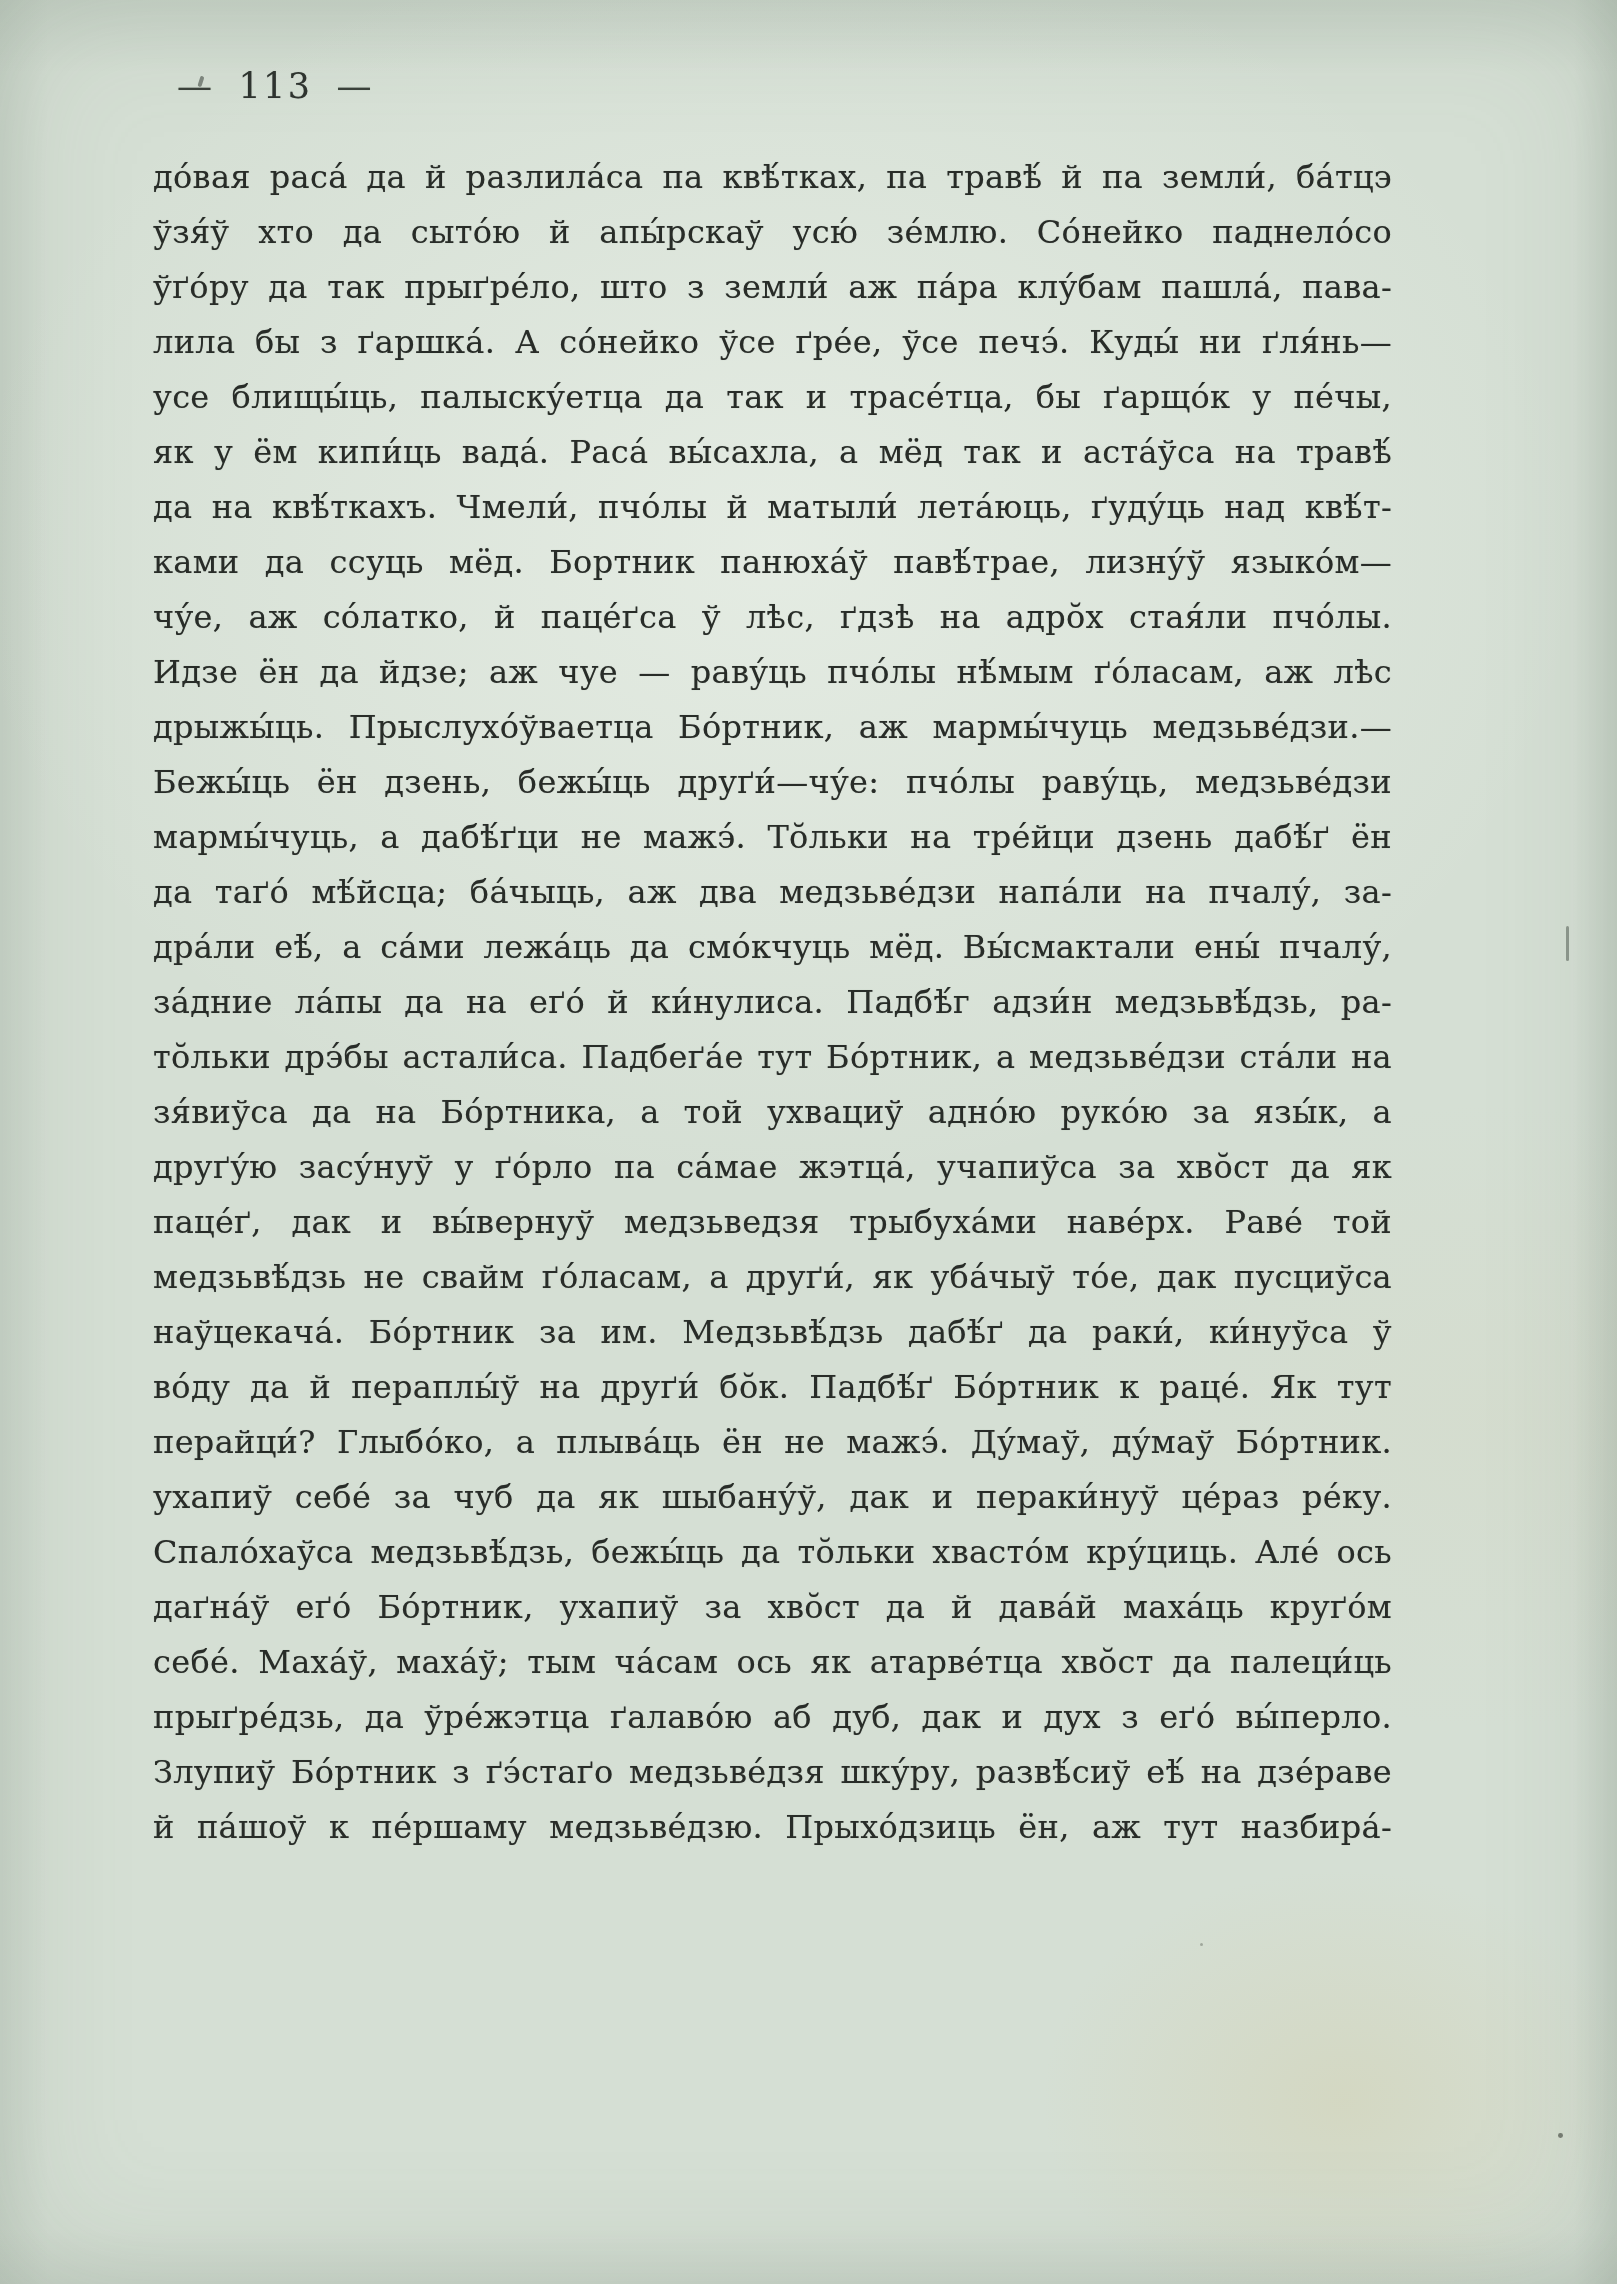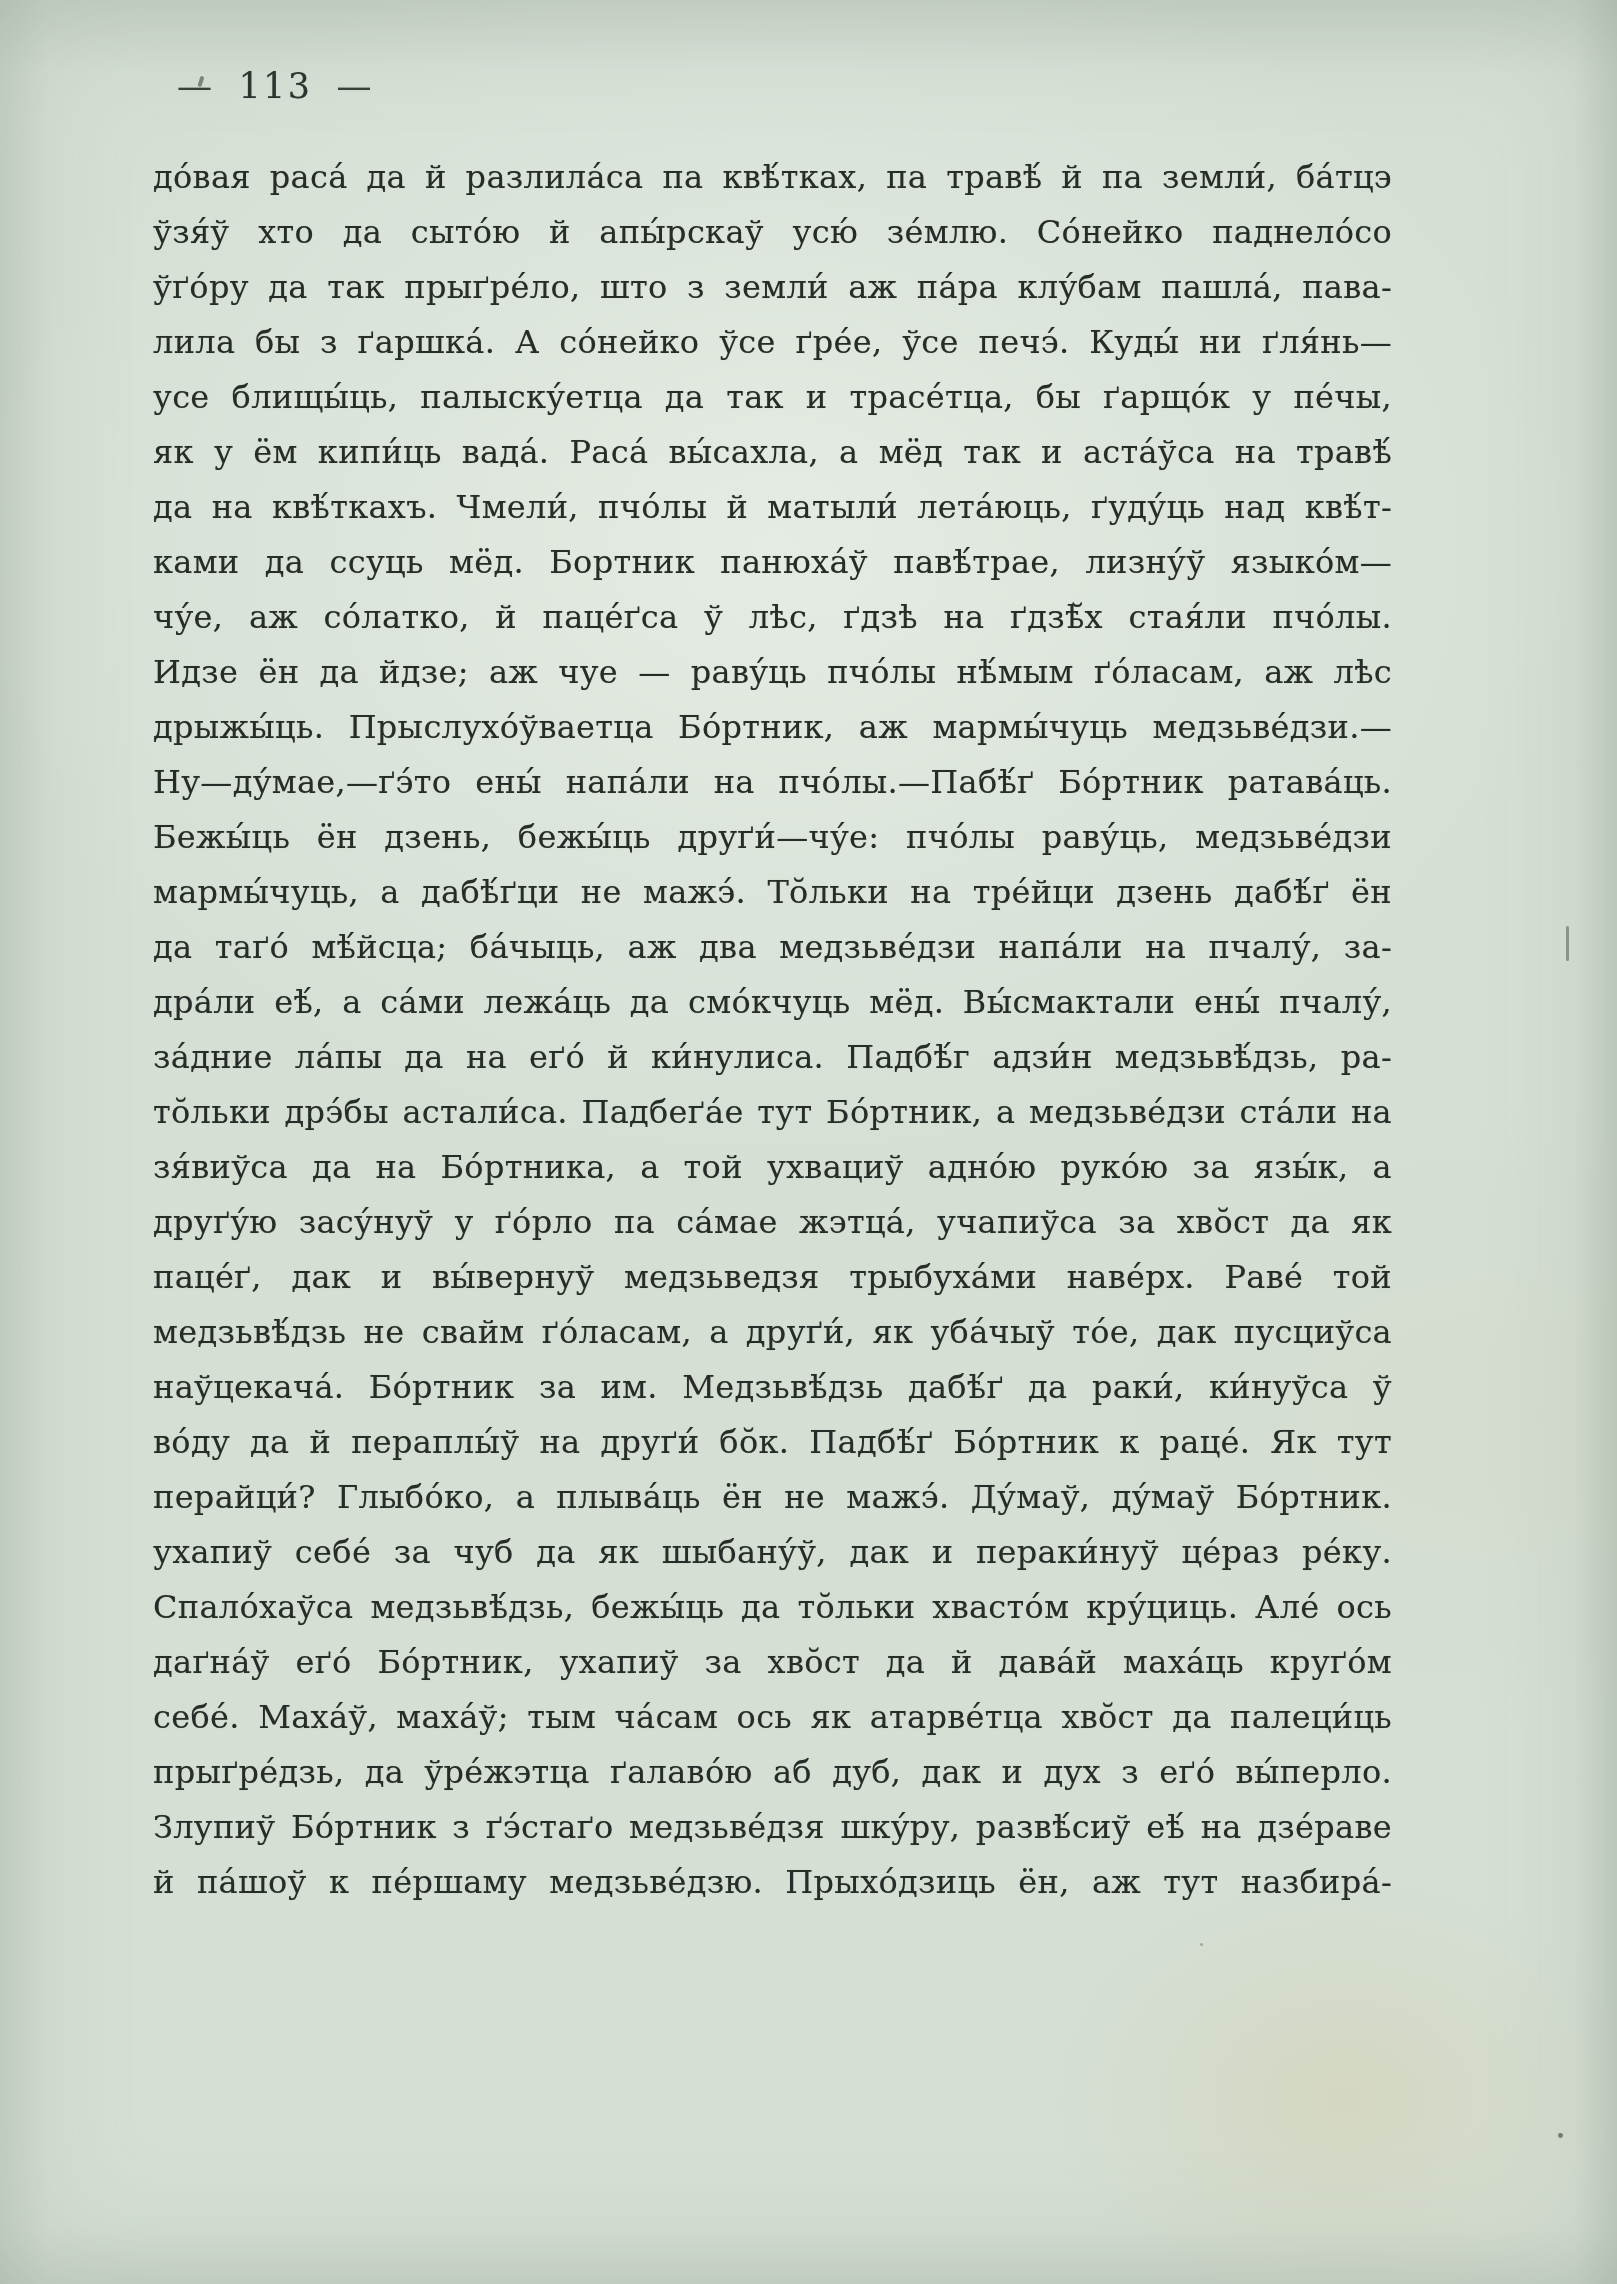--- a/index.html
+++ b/index.html
@@ -87,24 +87,23 @@
 
   <div class="text-block">
       <div class="line">до́вая раса́ да й разлила́са па квѣ́тках, па травѣ́ й па земли́, ба́тцэ</div>
       <div class="line">ўзя́ў хто да сыто́ю й апы́рскаў усю́ зе́млю. Со́нейко паднело́со</div>
       <div class="line">ўґо́ру да так прыґре́ло, што з земли́ аж па́ра клу́бам пашла́, пава-</div>
       <div class="line">лила бы з ґаршка́. А со́нейко ўсе ґре́е, ўсе печэ́. Куды́ ни ґля́нь—</div>
       <div class="line">усе блищы́ць, палыску́етца да так и трасе́тца, бы ґарщо́к у пе́чы,</div>
       <div class="line">як у ём кипи́ць вада́. Раса́ вы́сахла, а мёд так и аста́ўса на травѣ́</div>
       <div class="line">да на квѣ́ткахъ. Чмели́, пчо́лы й матыли́ лета́юць, ґуду́ць над квѣ́т-</div>
       <div class="line">ками да ссуць мёд. Бортник панюха́ў павѣ́трае, лизну́ў языко́м—</div>
-      <div class="line">чу́е, аж со́латко, й паце́ґса ў лѣс, ґдзѣ на ґдзѣ̆х стая́ли пчо́лы.</div>
+      <div class="line">чу́е, аж со́латко, й паце́ґса ў лѣс, ґдзѣ на адро̆х стая́ли пчо́лы.</div>
       <div class="line">Идзе ён да йдзе; аж чуе — раву́ць пчо́лы нѣ́мым ґо́ласам, аж лѣс</div>
       <div class="line">дрыжы́ць. Прыслухо́ўваетца Бо́ртник, аж мармы́чуць медзьве́дзи.—</div>
-      <div class="line">Ну—ду́мае,—ґэ́то ены́ напа́ли на пчо́лы.—Пабѣ́ґ Бо́ртник ратава́ць.</div>
       <div class="line">Бежы́ць ён дзень, бежы́ць друґи́—чу́е: пчо́лы раву́ць, медзьве́дзи</div>
       <div class="line">мармы́чуць, а дабѣ́ґци не мажэ́. То̆льки на тре́йци дзень дабѣ́ґ ён</div>
       <div class="line">да таґо́ мѣ́йсца; ба́чыць, аж два медзьве́дзи напа́ли на пчалу́, за-</div>
       <div class="line">дра́ли еѣ́, а са́ми лежа́ць да смо́кчуць мёд. Вы́смактали ены́ пчалу́,</div>
       <div class="line">за́дние ла́пы да на еґо́ й ки́нулиса. Падбѣ́г адзи́н медзьвѣ́дзь, ра-</div>
       <div class="line">то̆льки дрэ́бы астали́са. Падбеґа́е тут Бо́ртник, а медзьве́дзи ста́ли на</div>
       <div class="line">зя́виўса да на Бо́ртника, а той ухвациў адно́ю руко́ю за язы́к, а</div>
       <div class="line">друґу́ю засу́нуў у ґо́рло па са́мае жэтца́, учапиўса за хво̆ст да як</div>
       <div class="line">паце́ґ, дак и вы́вернуў медзьведзя трыбуха́ми наве́рх. Раве́ той</div>
       <div class="line">медзьвѣ́дзь не свайм ґо́ласам, а друґи́, як уба́чыў то́е, дак пусциўса</div>

